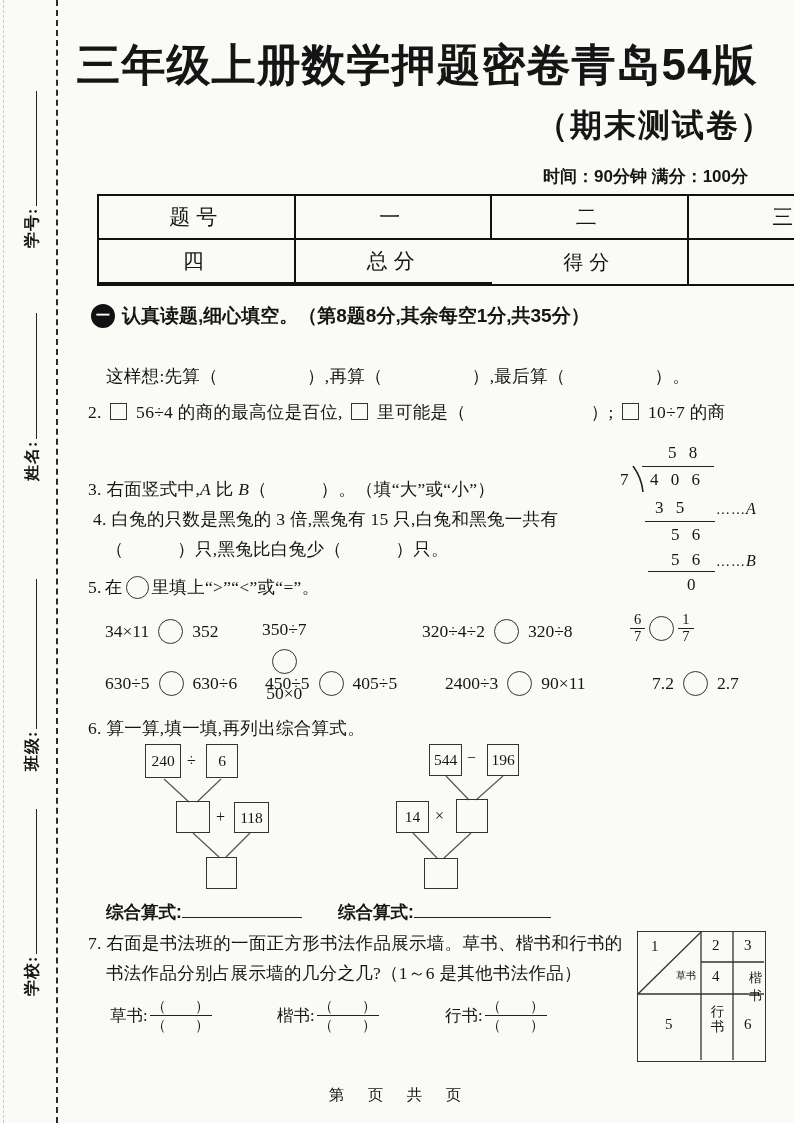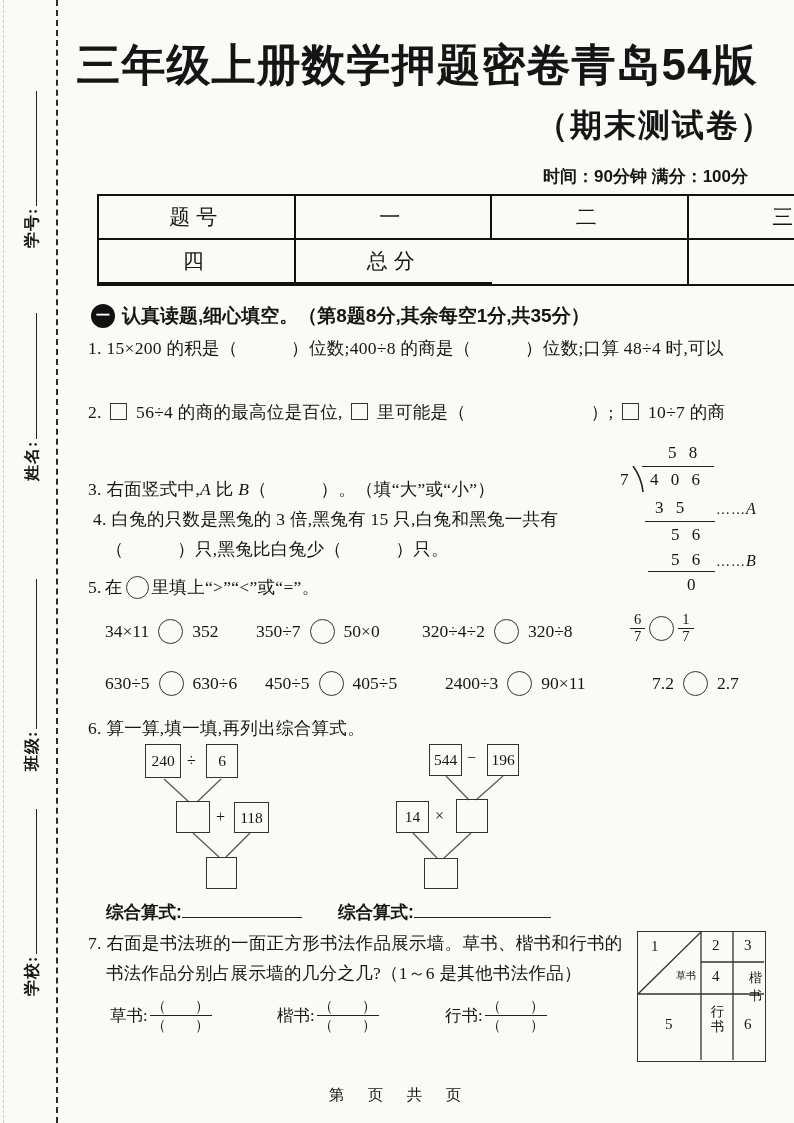--- a/index.html
+++ b/index.html
@@ -109,33 +109,34 @@
   <div class="abs subtitle">（期末测试卷）</div>
   <div class="abs meta">时间：90分钟  满分：100分</div>
 
   <div class="score-table">
     <div class="cell">题号</div>
     <div class="cell">一</div>
     <div class="cell">二</div>
     <div class="cell">三</div>
     <div class="cell">四</div>
     <div class="cell">总分</div>
+    <div class="cell" style="font-size:20px;">得分</div>
     <div class="cell"></div>
     <div class="cell"></div>
     <div class="cell"></div>
     <div class="cell"></div>
     <div class="cell"></div>
   </div>
 
   <div class="abs sec">
     <span class="badge">一</span>
     <span class="sec-title">认真读题,细心填空。（第8题8分,其余每空1分,共35分）</span>
   </div>
 
-  <div class="abs qline" style="left:88px; top:336px;">1. 15×200 的积是（　　　）位数;400÷8 的商是（　　　）位数;口算 48÷4 时,可以</div>
+  <div class="abs qline" style="left:106px; top:364px;">这样想:先算（　　　　　）,再算（　　　　　）,最后算（　　　　　）。</div>
 
   <div class="abs qline" style="left:88px; top:400px;">
     <span>2.</span>
     <span class="blank-box"></span>
     <span>56÷4 的商的最高位是百位,</span>
     <span class="blank-box"></span>
     <span>里可能是（　　　　　　　）;</span>
     <span class="blank-box"></span>
     <span>10÷7 的商</span>
   </div>
@@ -170,21 +171,21 @@
     <span>在</span>
     <span class="circle" style="width:23px;height:23px;"></span>
     <span>里填上“&gt;”“&lt;”或“=”。</span>
   </div>
 
   <div class="cmp" style="left:105px; top:619px;">
     <span>34×11</span>
       <span class="circle"></span>
       <span>352</span>
   </div>
-  <div class="cmp" style="left:256px; top:619px;">
+  <div class="cmp" style="left:262px; top:619px;flex-direction:column;">
     <span>350÷7</span>
       <span class="circle"></span>
       <span>50×0</span>
   </div>
   <div class="cmp" style="left:422px; top:619px;">
     <span>320÷4÷2</span>
       <span class="circle"></span>
       <span>320÷8</span>
   </div>
   <div class="cmp" style="left:630px; top:612px; gap:4px;">

